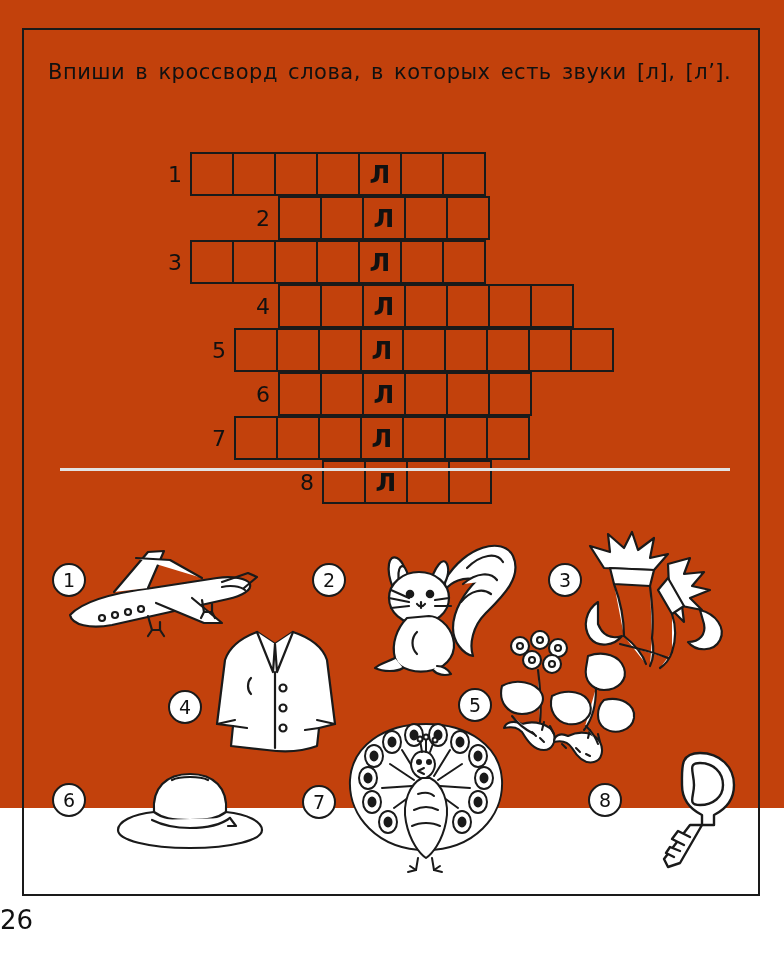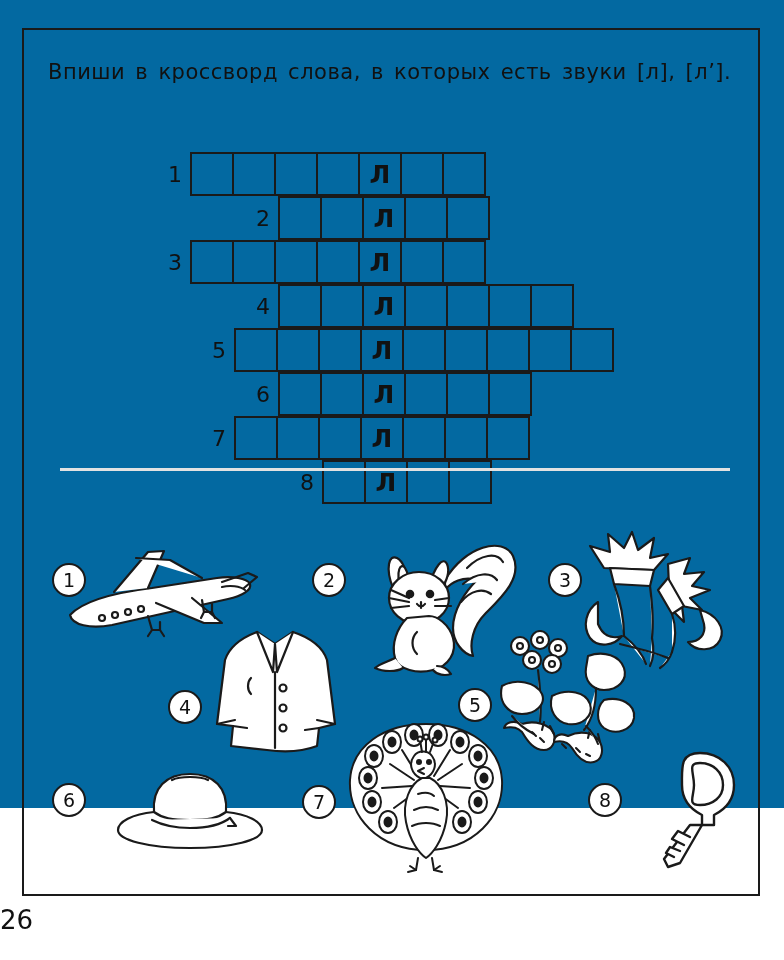--- a/index.html
+++ b/index.html
@@ -12,21 +12,21 @@
     height: 960px;
     font-family: "DejaVu Sans", sans-serif;
     position: relative;
     overflow: hidden;
   }
   #page {
     position: absolute;
     left: 0; top: 0;
     width: 784px;
     height: 808px;
-    background: #0369a1;
+    background: #c2410c;
   }
   .page-border {
     position: absolute;
     left: 22px;
     top: 28px;
     width: 738px;
     height: 868px;
     border: 2px solid #1a1a1a;
     box-sizing: border-box;
   }

